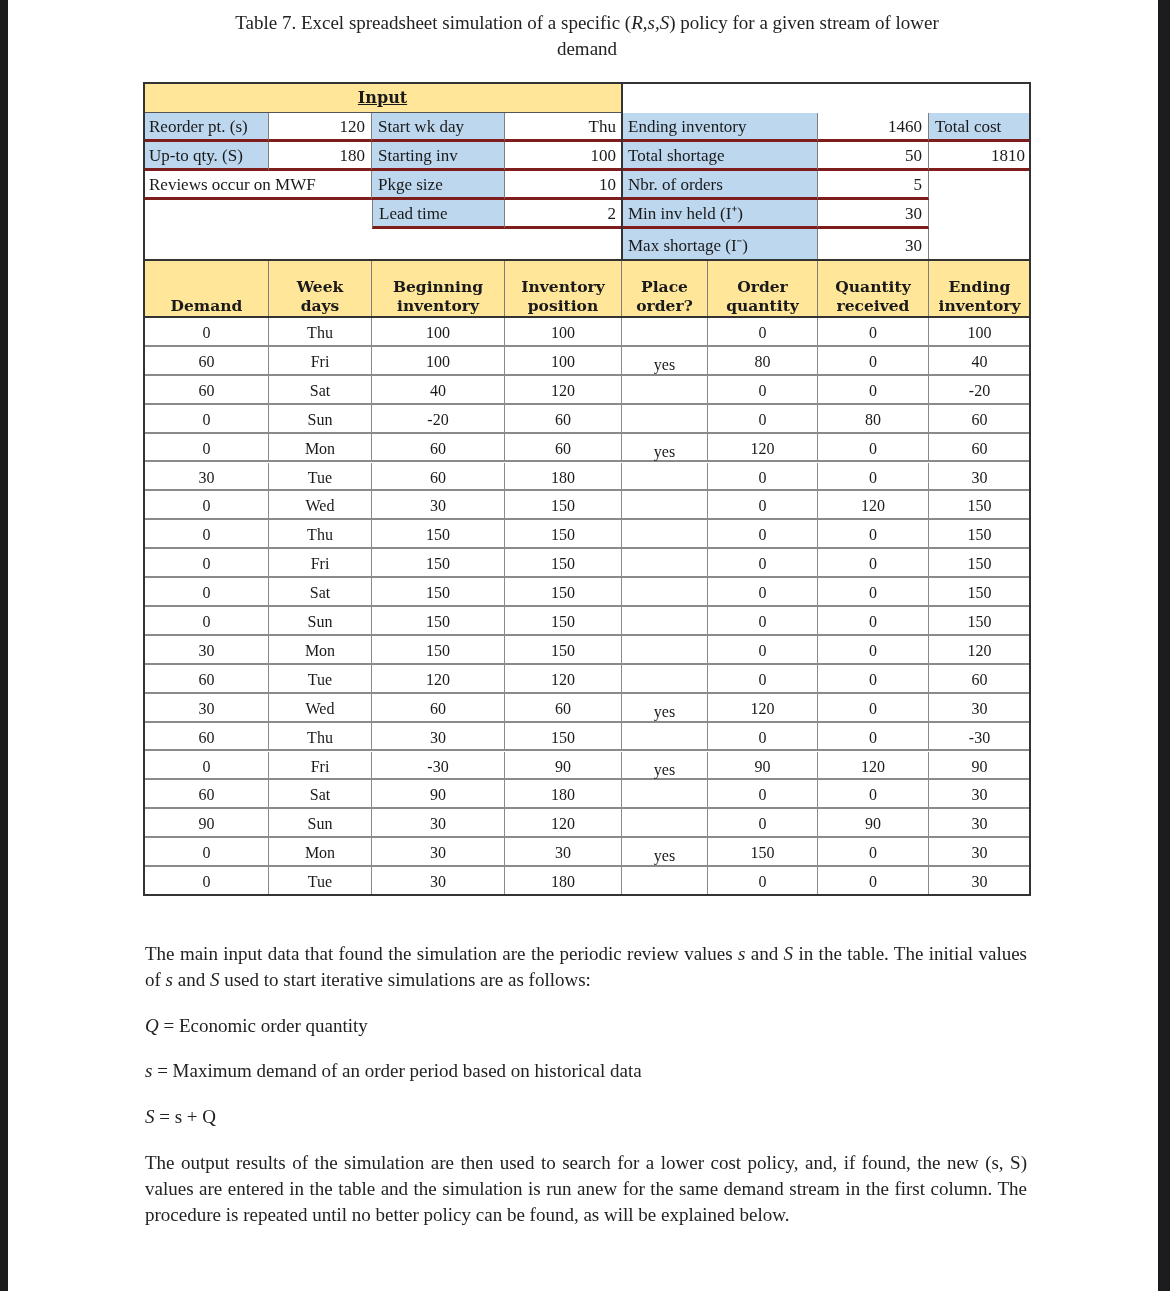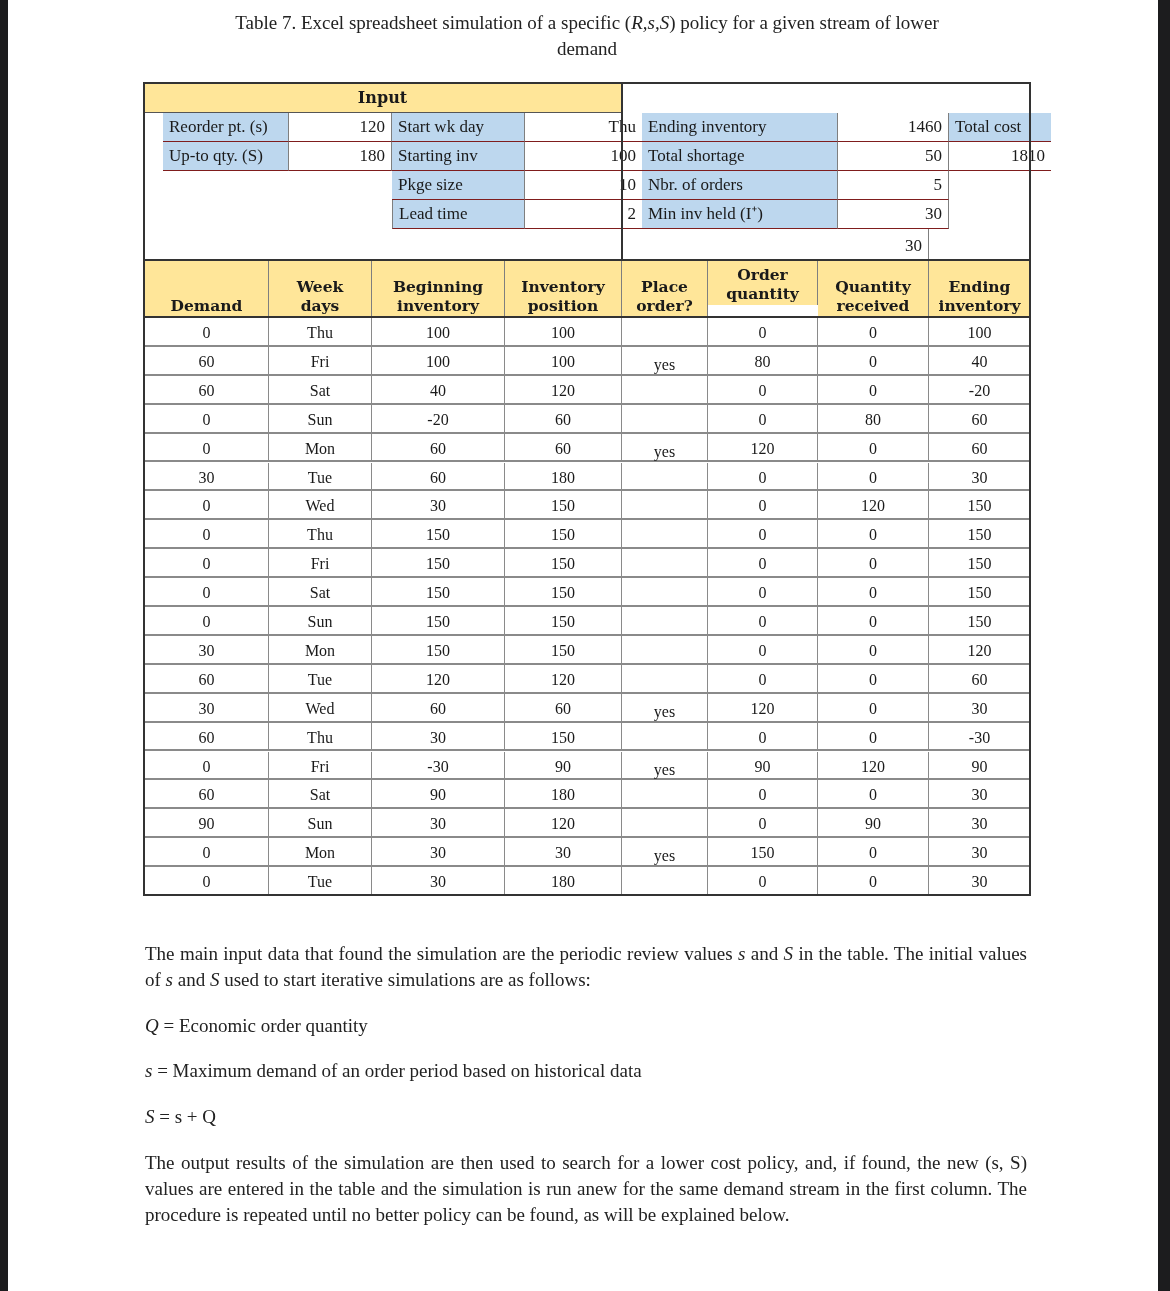--- a/index.html
+++ b/index.html
@@ -19,25 +19,25 @@
   .sheet { position: absolute; left: 143px; top: 82px; width: 888px; }
   .cell {
     position: absolute; box-sizing: border-box; font-family: "Liberation Serif", serif;
     font-size: 17px; line-height: 28px; white-space: nowrap; overflow: hidden;
   }
   .blue { background: #bdd7ee; }
   .yellow { background: #ffe699; }
   .white { background: #ffffff; }
   .bL { border-left: 1px solid #7f7f7f; }
   .bR { border-right: 1px solid #7f7f7f; }
-  .bB { border-bottom: 1px solid #7f1d1d; margin-left: 20px; }
+  .bB { border-bottom: 3px solid #7f1d1d; }
   .tl { text-align: left; padding-left: 6px; }
   .tr { text-align: right; padding-right: 6px; }
   .tc { text-align: center; }
-  .bold { font-weight: bold; font-family: "DejaVu Serif", serif; font-size: 16px; }
+  .bold { font-weight: bold; font-family: "DejaVu Serif", serif; font-size: 16px; text-decoration: underline; }
   .outer {
     position: absolute; box-sizing: border-box; border: 2px solid #333; pointer-events: none;
   }
   .thickV { position: absolute; background: #333; width: 2px; }
   .thickH { position: absolute; background: #333; height: 2px; }
 
   
   .colhead {
     position: absolute; box-sizing: border-box; background: #ffe699; border-right: 1px solid #7f7f7f;
     font-family: "DejaVu Serif", serif; font-weight: bold; font-size: 15.5px; line-height: 19px;
@@ -79,30 +79,32 @@
   <div class="cell blue tl bB" style="left:786px;top:31px;width:102px;height:29px;">Total cost</div>
 
   <div class="cell blue tl bR bB" style="left:0;top:60px;width:126px;height:29px;">Up-to qty. (S)</div>
   <div class="cell white tr bR bB" style="left:126px;top:60px;width:103px;height:29px;">180</div>
   <div class="cell blue tl bR bB" style="left:229px;top:60px;width:133px;height:29px;">Starting inv</div>
   <div class="cell white tr bB" style="left:362px;top:60px;width:117px;height:29px;">100</div>
   <div class="cell blue tl bR bB" style="left:479px;top:60px;width:196px;height:29px;">Total shortage</div>
   <div class="cell white tr bR bB" style="left:675px;top:60px;width:111px;height:29px;">50</div>
   <div class="cell white tr bB" style="left:786px;top:60px;width:102px;height:29px;">1810</div>
 
+  <div class="cell white tl bR bB" style="left:0;top:89px;width:229px;height:29px;">Reviews occur on MWF</div>
   <div class="cell blue tl bR bB" style="left:229px;top:89px;width:133px;height:29px;">Pkge size</div>
   <div class="cell white tr bB" style="left:362px;top:89px;width:117px;height:29px;">10</div>
   <div class="cell blue tl bR bB" style="left:479px;top:89px;width:196px;height:29px;">Nbr. of orders</div>
   <div class="cell white tr bR bB" style="left:675px;top:89px;width:111px;height:29px;">5</div>
 
   <div class="cell blue tl bR bB bL" style="left:229px;top:118px;width:133px;height:29px;">Lead time</div>
   <div class="cell white tr bB" style="left:362px;top:118px;width:117px;height:29px;">2</div>
   <div class="cell blue tl bR bB" style="left:479px;top:118px;width:196px;height:29px;">Min inv held (I⁺)</div>
   <div class="cell white tr bR bB" style="left:675px;top:118px;width:111px;height:29px;">30</div>
 
+  <div class="cell blue tl bR" style="left:479px;top:147px;width:196px;height:31px;line-height:33px;">Max shortage (I⁻)</div>
   <div class="cell white tr bR" style="left:675px;top:147px;width:111px;height:31px;line-height:33px;">30</div>
 
   <div class="outer" style="left:0;top:0;width:888px;height:180px;"></div>
   <div class="thickV" style="left:478px;top:0;height:180px;"></div>
 </div>
 
 <div>
   <div class="colhead" style="left:145px;top:261px;width:124px;height:56px;">Demand</div>
   <div class="colhead" style="left:269px;top:261px;width:103px;height:56px;">
       <span style="white-space:pre-line">Week
@@ -113,21 +115,21 @@
 inventory</span>
     </div>
   <div class="colhead" style="left:505px;top:261px;width:117px;height:56px;">
       <span style="white-space:pre-line">Inventory
 position</span>
     </div>
   <div class="colhead" style="left:622px;top:261px;width:86px;height:56px;">
       <span style="white-space:pre-line">Place
 order?</span>
     </div>
-  <div class="colhead" style="left:708px;top:261px;width:110px;height:44px;">
+  <div class="colhead" style="left:708px;top:261px;width:110px;height:56px;">
       <span style="white-space:pre-line">Order
 quantity</span>
     </div>
   <div class="colhead" style="left:818px;top:261px;width:111px;height:56px;">
       <span style="white-space:pre-line">Quantity
 received</span>
     </div>
   <div class="colhead" style="left:929px;top:261px;width:101px;height:56px;border-right:none;">
       <span style="white-space:pre-line">Ending
 inventory</span>

